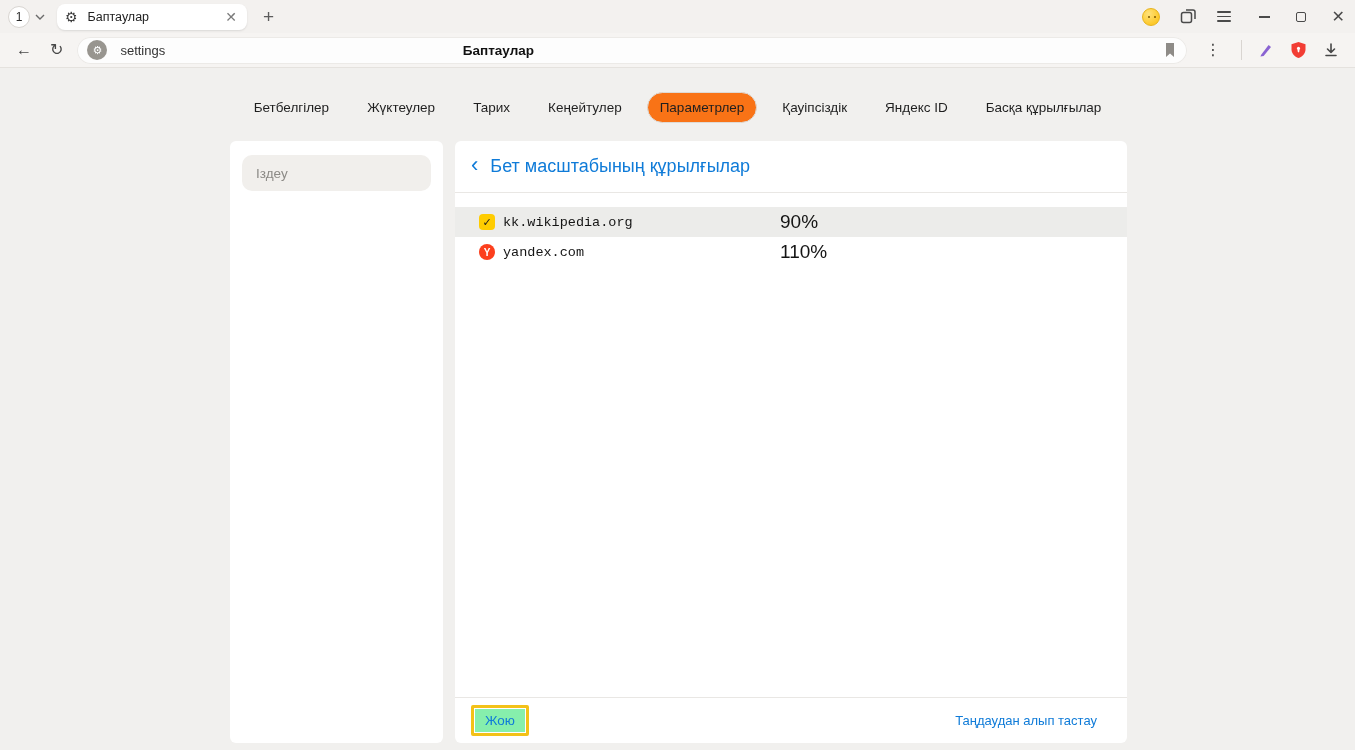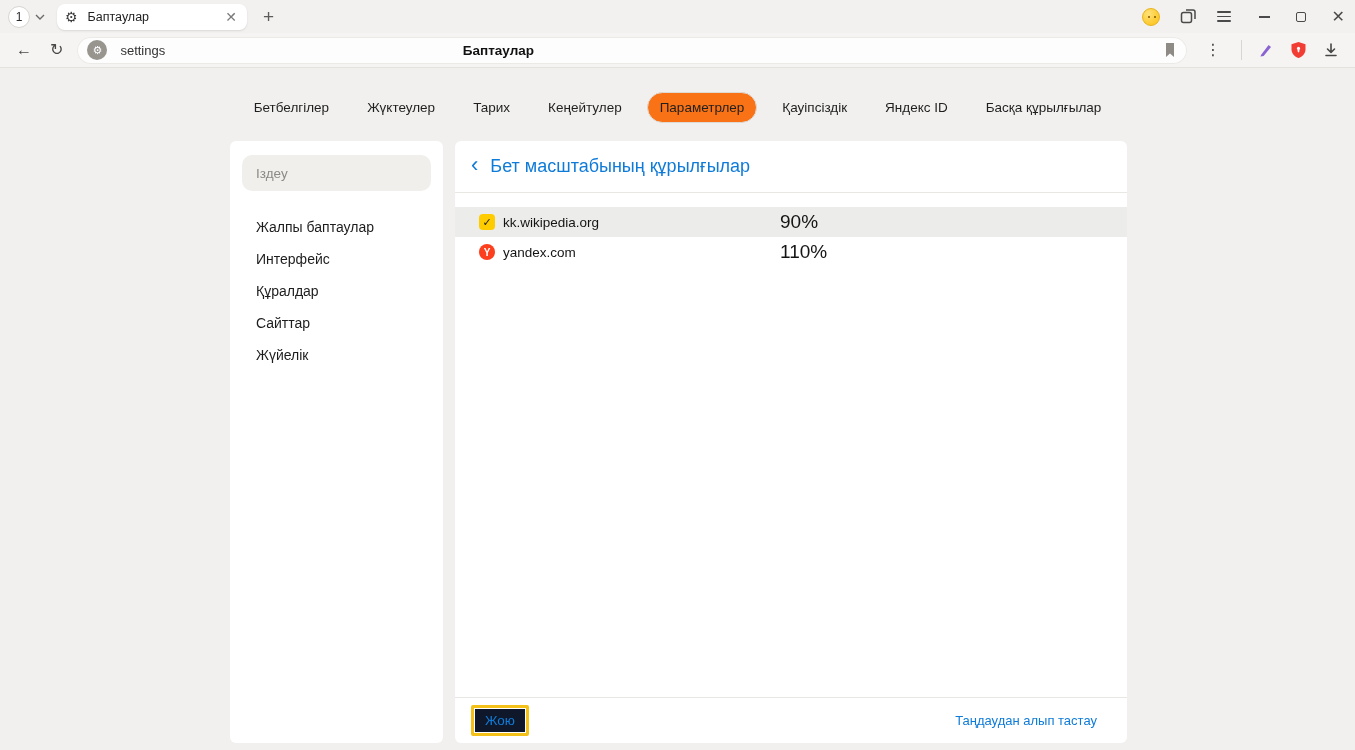--- a/index.html
+++ b/index.html
@@ -93,29 +93,29 @@
     border-bottom:1px solid #e9e7e4; flex:none;
   }
   .back-chevron { font-size:22px; color:#0f7bd8; line-height:1; padding:0 2px 3px 2px; cursor:default; }
   .panel-title { font-size:18px; color:#0f7bd8; }
   .panel-list { flex:1; padding-top:14px; }
   .zoom-row { height:30px; display:flex; align-items:center; padding:0 24px; cursor:default; }
   .zoom-row.selected { background:#ececea; }
   .row-icon { width:16px; height:16px; flex:none; display:flex; align-items:center; justify-content:center; }
   .checkbox { background:#ffcc00; border-radius:4px; font-size:11px; font-weight:bold; color:#1b1b1b; }
   .yandex-fav { background:#fc3f1d; border-radius:50%; color:#fff; font-size:10px; font-weight:bold; }
-  .row-site { width:277px; margin-left:8px; font-size:13.5px; color:#141414; }
+  .row-site { width:277px; margin-left:8px; font-size:13.5px; color:#141414;font-family:Liberation Mono, monospace; }
   .row-zoom { font-size:19px; color:#141414; }
   .panel-footer {
     height:46px; border-top:1px solid #e9e7e4; flex:none;
     display:flex; align-items:center; justify-content:space-between; padding:0 16px;
   }
   .annot-box { border:3px solid #f3c118; border-radius:2px; padding:1px; }
   .delete-btn {
-    background:#0f172a; border:none; color:#0f7bd8; font-size:13.5px; padding:4px 10px; cursor:pointer;
+    background:#86efac; border:none; color:#0f7bd8; font-size:13.5px; padding:4px 10px; cursor:pointer;
     font-family:"Liberation Sans","DejaVu Sans",sans-serif;
   }
   .deselect-link { font-size:13px; color:#0f7bd8; cursor:pointer; margin-right:14px; }
 
   svg { display:block; }
 </style>
 </head>
 <body>
 
 <div class="tabstrip">
@@ -206,27 +206,20 @@
     <span class="nav-tab active">Параметрлер</span>
     <span class="nav-tab">Қауіпсіздік</span>
     <span class="nav-tab">Яндекс ID</span>
     <span class="nav-tab">Басқа құрылғылар</span>
   </div>
 
   <div class="cards">
 
     <aside class="card sidebar">
       <input class="search-box" type="text" placeholder="Іздеу" style="">
-      <div class="side-list">
-        <div class="side-item">Жалпы баптаулар</div>
-        <div class="side-item">Интерфейс</div>
-        <div class="side-item">Құралдар</div>
-        <div class="side-item">Сайттар</div>
-        <div class="side-item">Жүйелік</div>
-      </div>
     </aside>
 
     <section class="card panel">
 
       <div class="panel-header">
         <span class="back-chevron">‹</span>
         <span class="panel-title">Бет масштабының құрылғылар</span>
       </div>
 
       <div class="panel-list">

